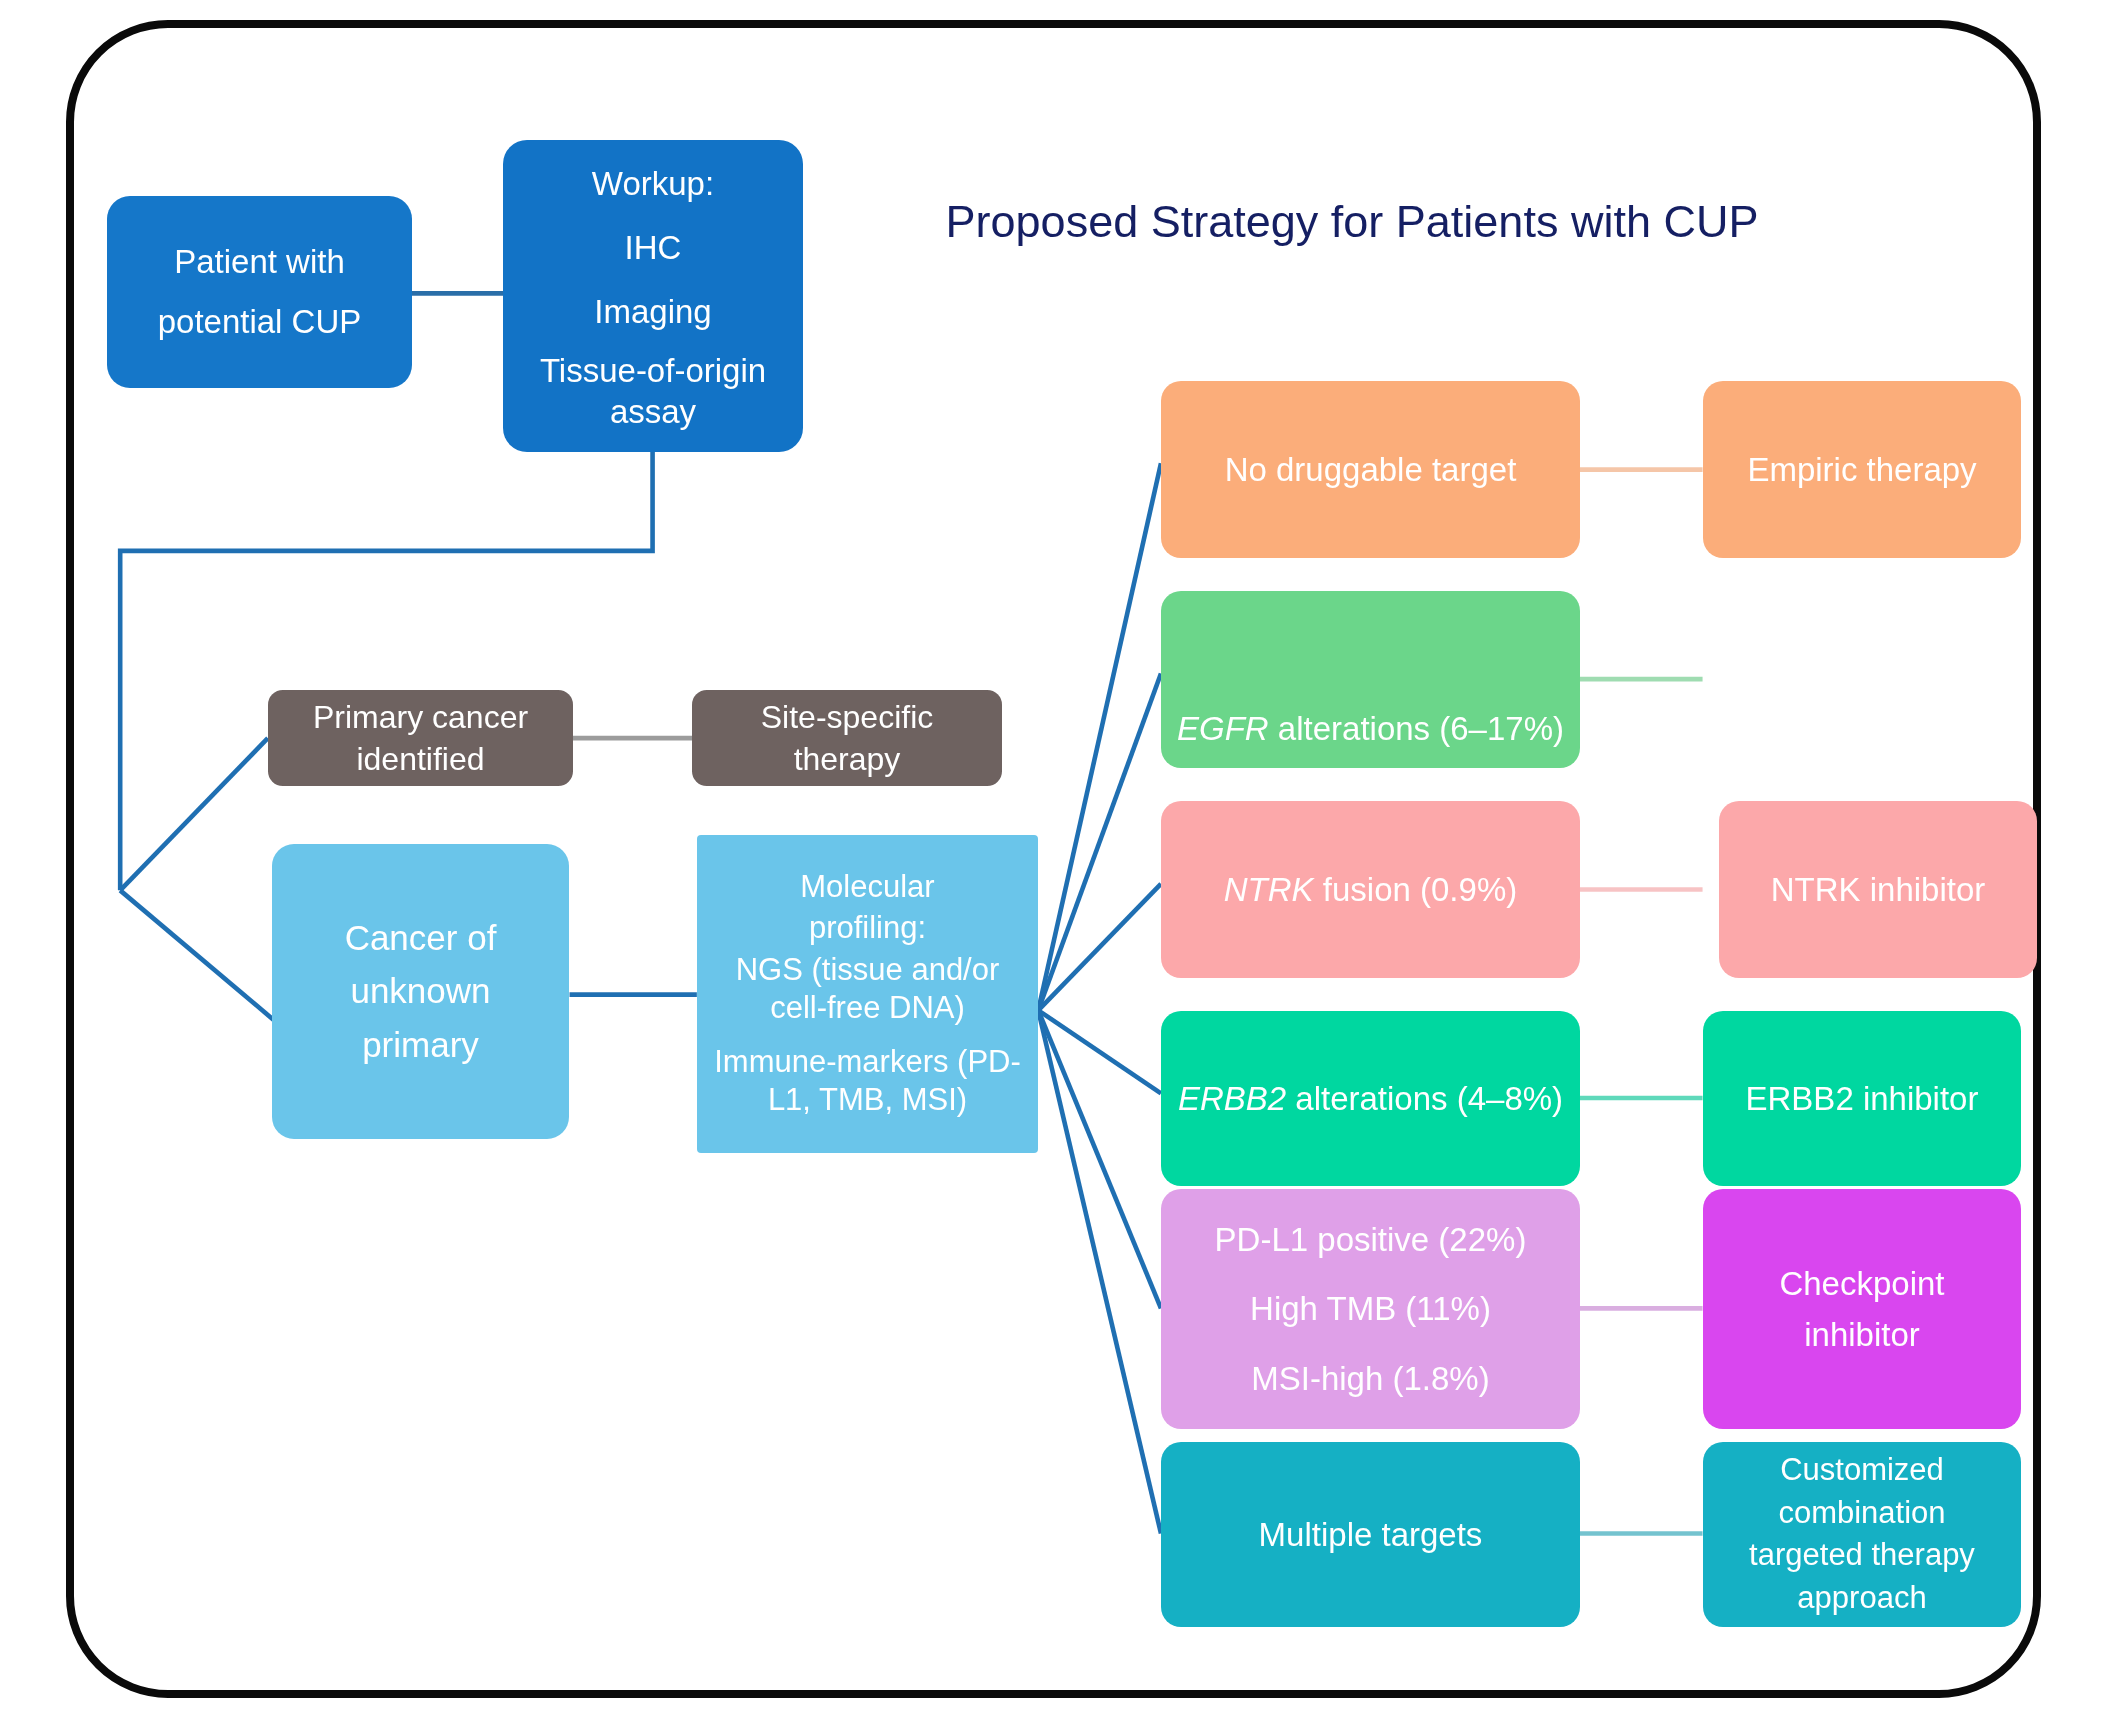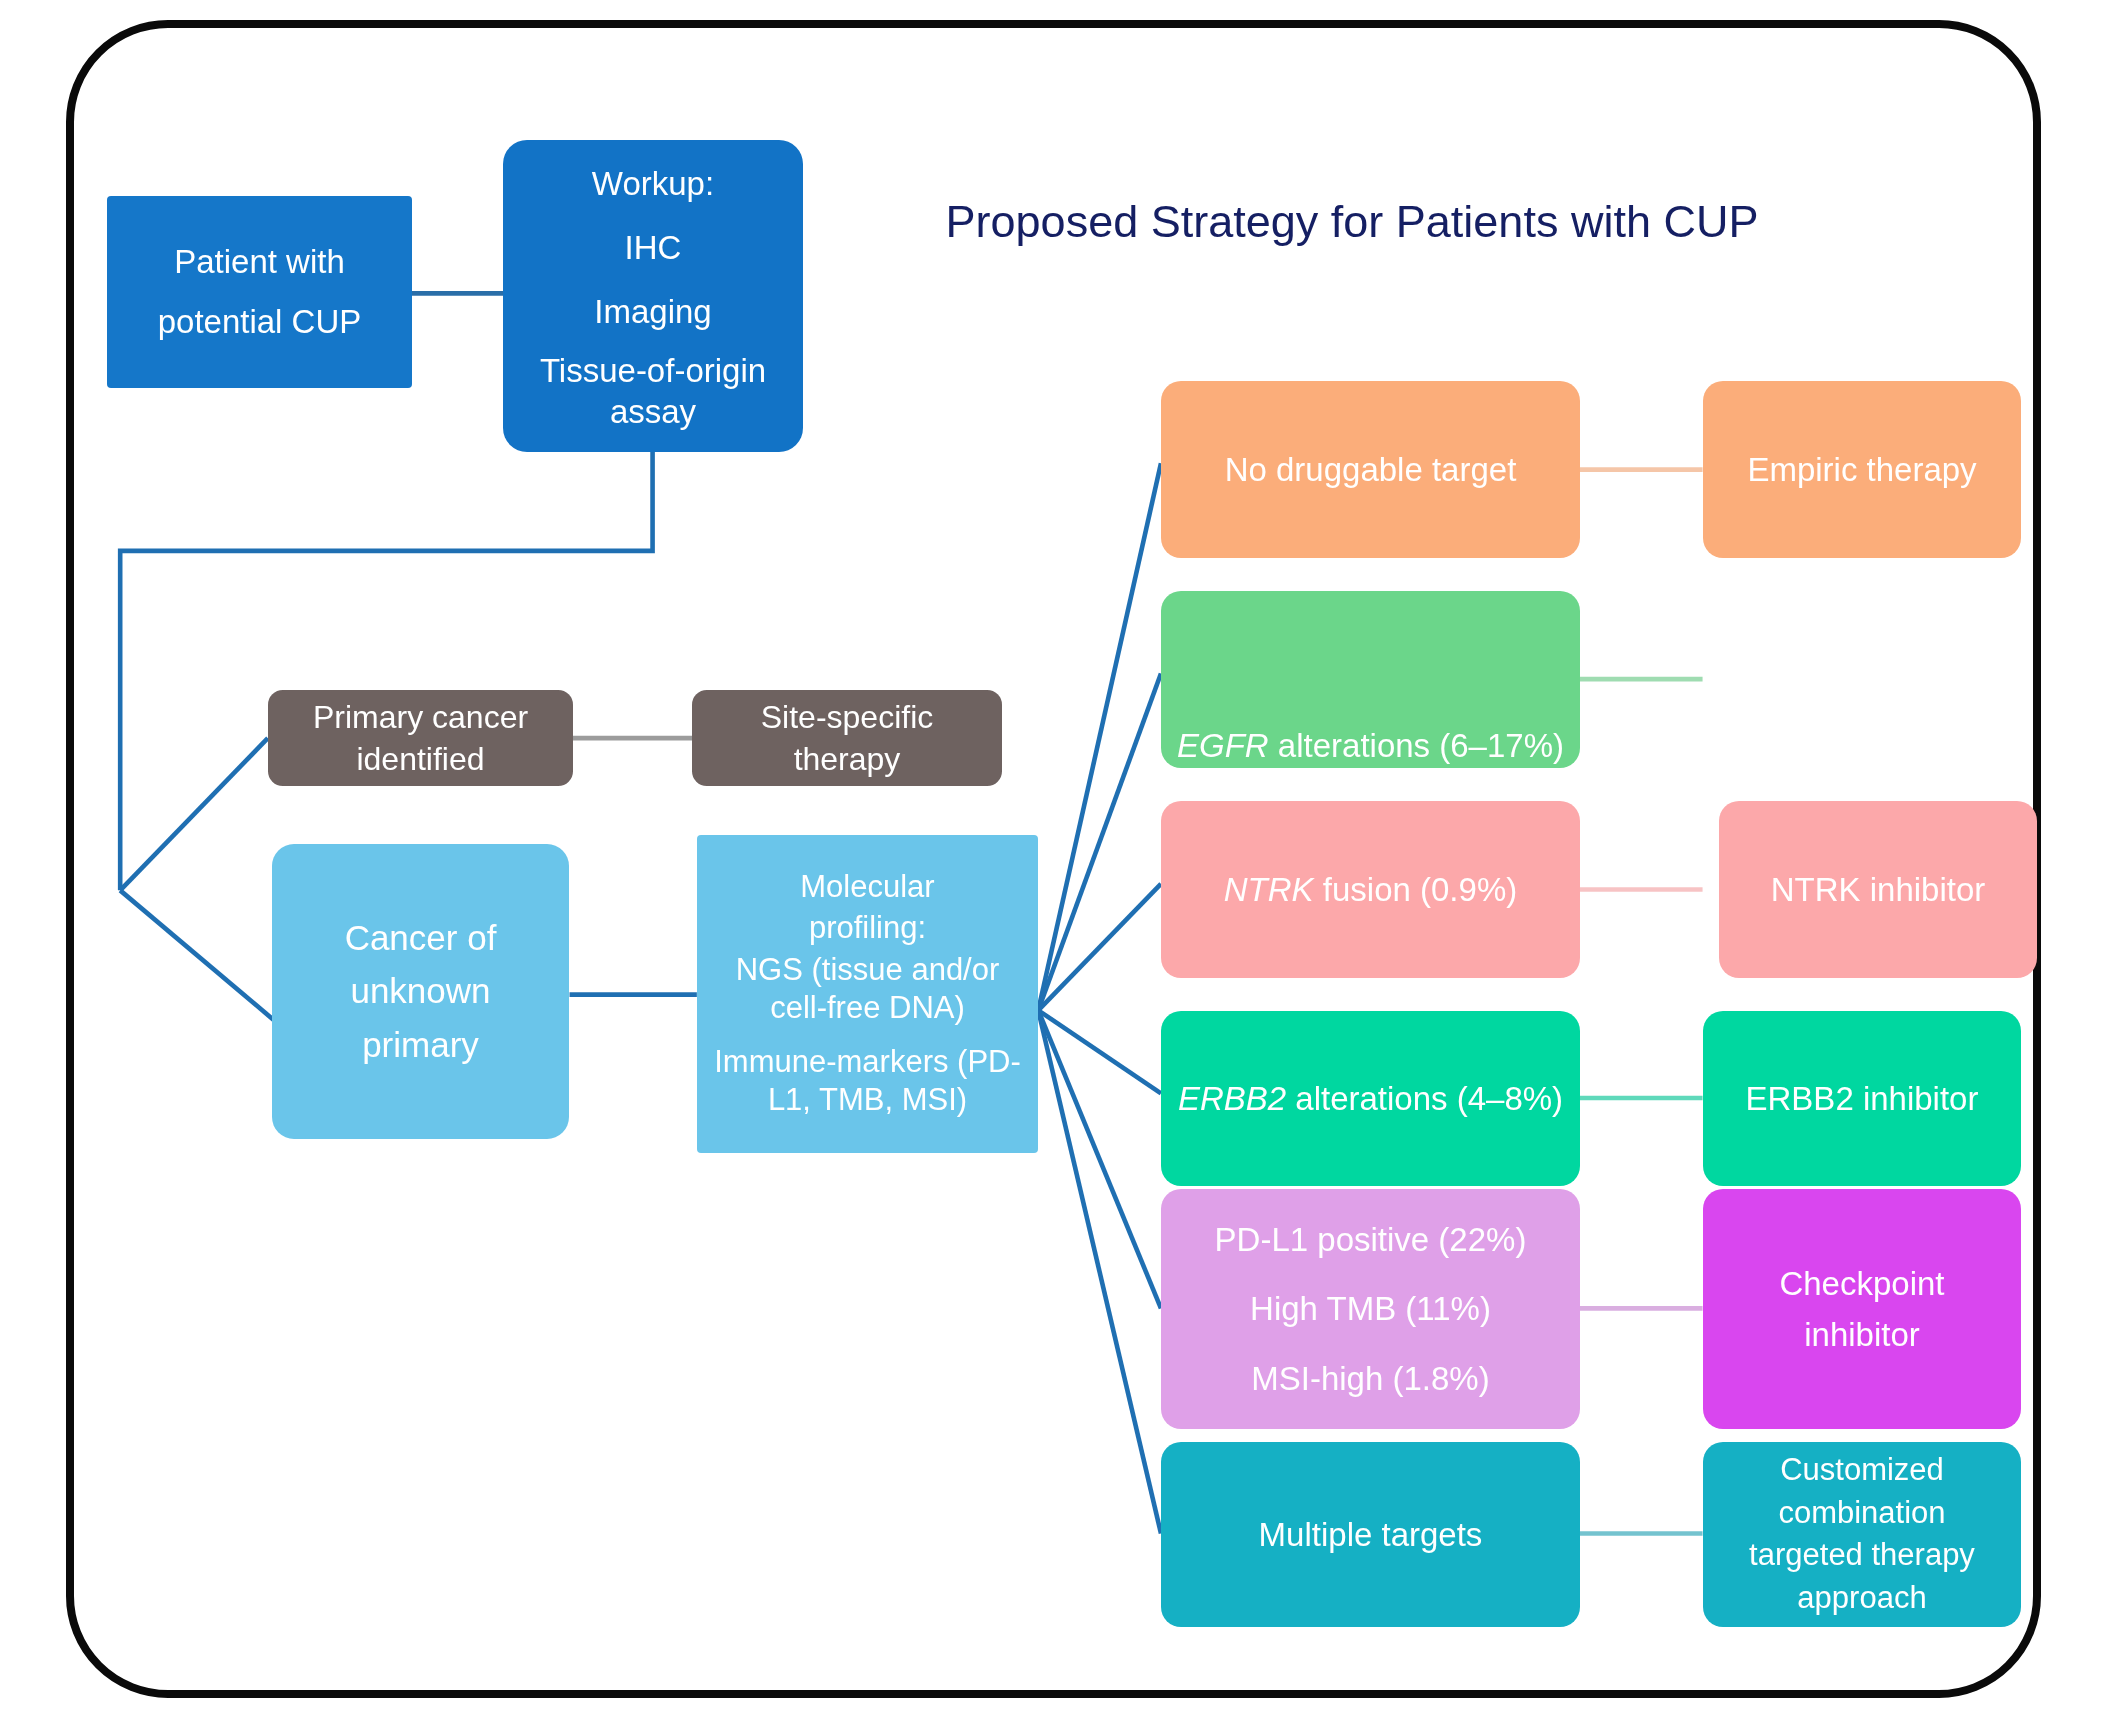--- a/index.html
+++ b/index.html
@@ -12,27 +12,27 @@
     border:8.3px solid #0a0a0a;border-radius:102px;box-sizing:border-box;
     background:#ffffff;
   }
 
   #svg-layer{position:absolute;left:0;top:0;width:2118px;height:1730px;pointer-events:none;}
 
   .node{
     position:absolute;box-sizing:border-box;
     display:flex;flex-direction:column;align-items:center;justify-content:center;
     text-align:center;color:#ffffff;border-radius:20px;
-    padding:0 11px;line-height:1.32;
+    padding:17px 11px;line-height:1.32;
   }
   .node .ln{display:block;white-space:nowrap;}
   .node .wrapln{display:block;}
 
   
-  #n-patient{left:107px;top:196px;width:305px;height:192px;background:#1577c9;border-radius:4px;font-size:33px;}
+  #n-patient{left:107px;top:196px;width:305px;height:192px;background:#1577c9;border-radius:23px;font-size:33px;}
   #n-patient .ln{margin:8.3px 0;}
 
   #n-workup{left:503px;top:140px;width:300px;height:312px;background:#1273c6;border-radius:24px;font-size:33px;}
   #n-workup .ln{margin:10px 0;}
   #n-workup .wrapln{margin:7px 0;line-height:1.25;}
 
   #n-primary{left:268px;top:690px;width:305px;height:96px;background:#6e6260;border-radius:14.8px;font-size:32px;}
   #n-sitespec{left:692px;top:690px;width:310px;height:96px;background:#6e6260;border-radius:14.8px;font-size:32px;}
 
   #n-cup{left:272px;top:844px;width:297px;height:295px;background:#6ac5ea;border-radius:22px;font-size:35px;}

